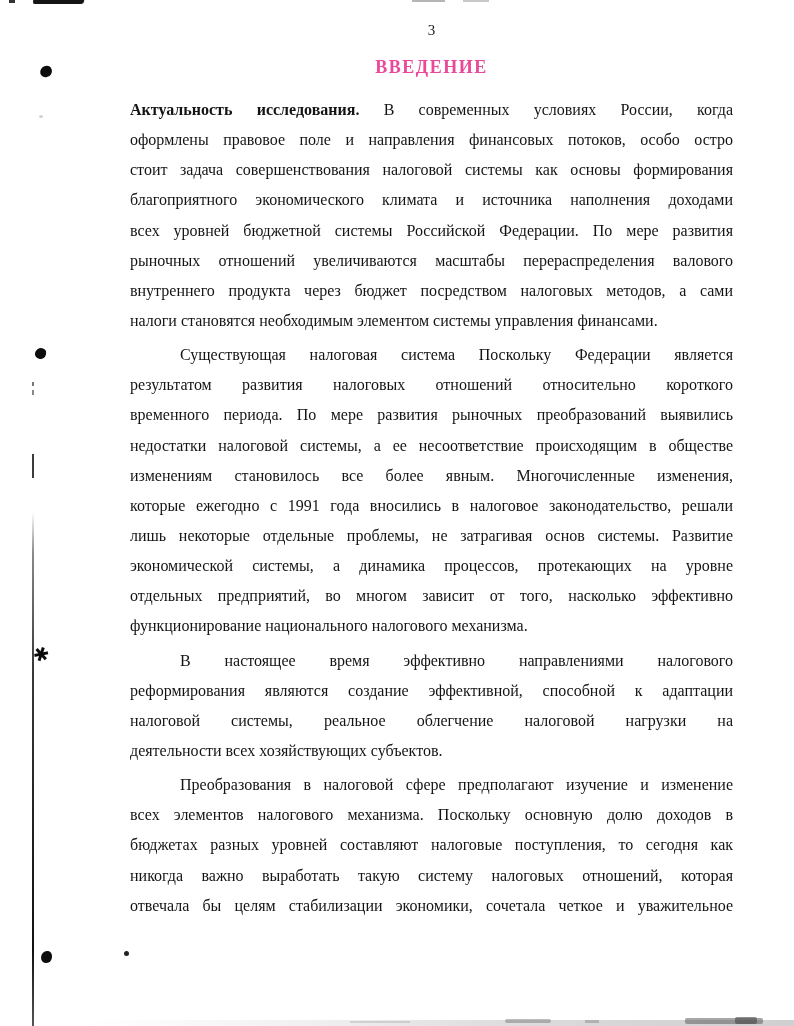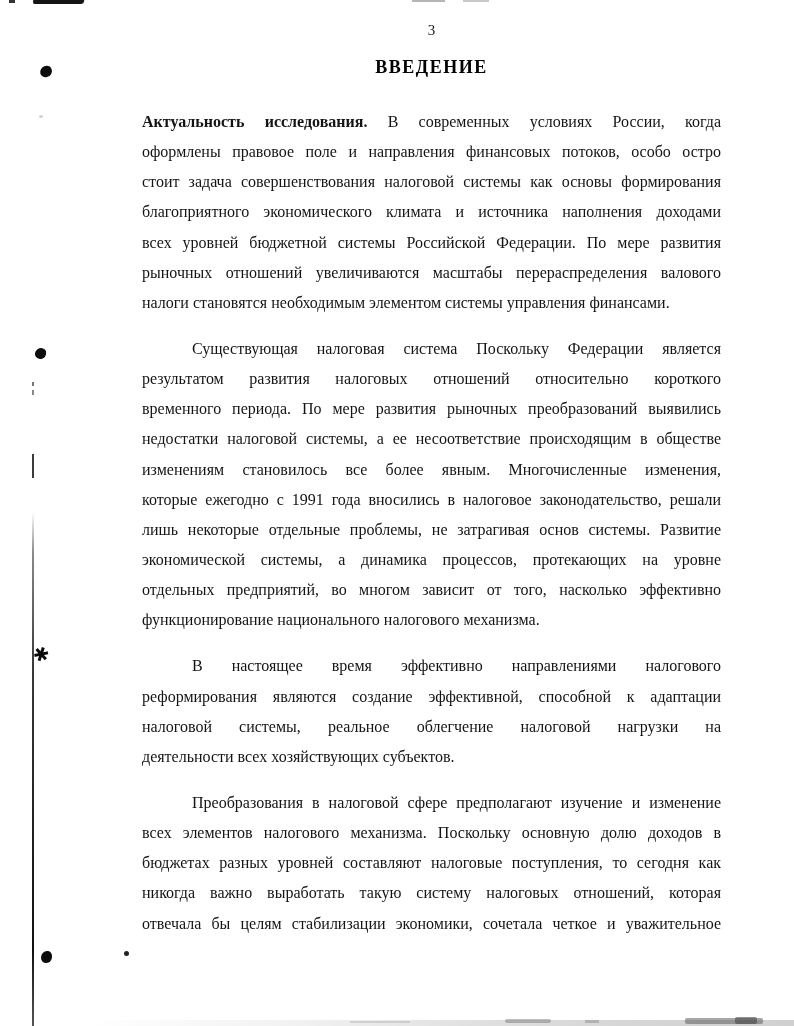--- a/index.html
+++ b/index.html
@@ -27,30 +27,30 @@
   }
   .title {
     position: absolute;
     top: 57px;
     left: 126px;
     width: 611px;
     text-align: center;
     font-weight: bold;
     font-size: 18px;
     letter-spacing: 1.5px;
-    color: #000000;
+    color: #ec4899;
   }
   .body {
     position: absolute;
     top: 91px;
     left: 126px;
     width: 611px;
     font-size: 16px;
   }
-  .paragraph { margin: 16px; padding: 0; }
+  .paragraph { margin: 4px; padding: 0; }
   .line {
     height: 30.15px;
     line-height: 30.15px;
     text-align: justify;
     text-align-last: justify;
     overflow: hidden;
     white-space: normal;
   }
   .line.pl { text-align-last: left; }   
   .line.ind { text-indent: 50px; }      
@@ -93,20 +93,21 @@
   <div class="title">ВВЕДЕНИЕ</div>
 
   <div class="body">
     <div class="paragraph">
         <div class="line"><b>Актуальность исследования.</b> В современных условиях России, когда</div>
         <div class="line">оформлены правовое поле и направления финансовых потоков, особо остро</div>
         <div class="line">стоит задача совершенствования налоговой системы как основы формирования</div>
         <div class="line">благоприятного экономического климата и источника наполнения доходами</div>
         <div class="line">всех уровней бюджетной системы Российской Федерации. По мере развития</div>
         <div class="line">рыночных отношений увеличиваются масштабы перераспределения валового</div>
+        <div class="line">внутреннего продукта через бюджет посредством налоговых методов, а сами</div>
         <div class="line pl">налоги становятся необходимым элементом системы управления финансами.</div>
       </div>
     <div class="paragraph">
         <div class="line ind">Существующая налоговая система Поскольку Федерации является</div>
         <div class="line">результатом развития налоговых отношений относительно короткого</div>
         <div class="line">временного периода. По мере развития рыночных преобразований выявились</div>
         <div class="line">недостатки налоговой системы, а ее несоответствие происходящим в обществе</div>
         <div class="line">изменениям становилось все более явным. Многочисленные изменения,</div>
         <div class="line">которые ежегодно с 1991 года вносились в налоговое законодательство, решали</div>
         <div class="line">лишь некоторые отдельные проблемы, не затрагивая основ системы. Развитие</div>

